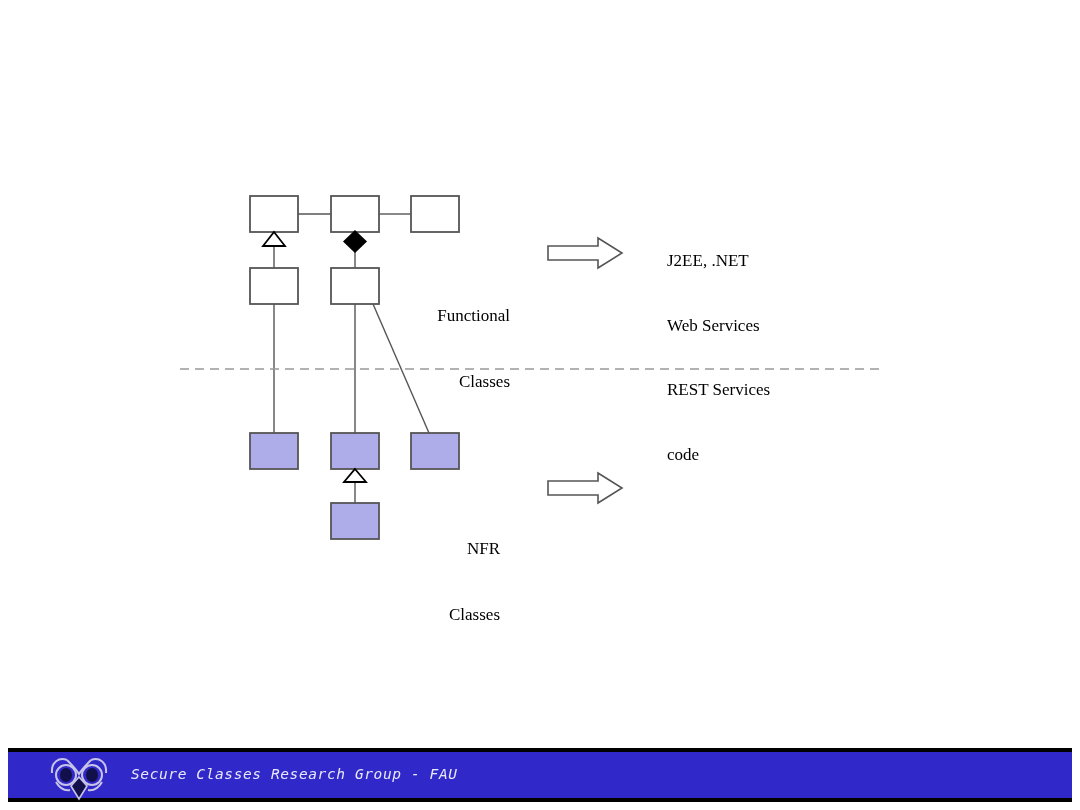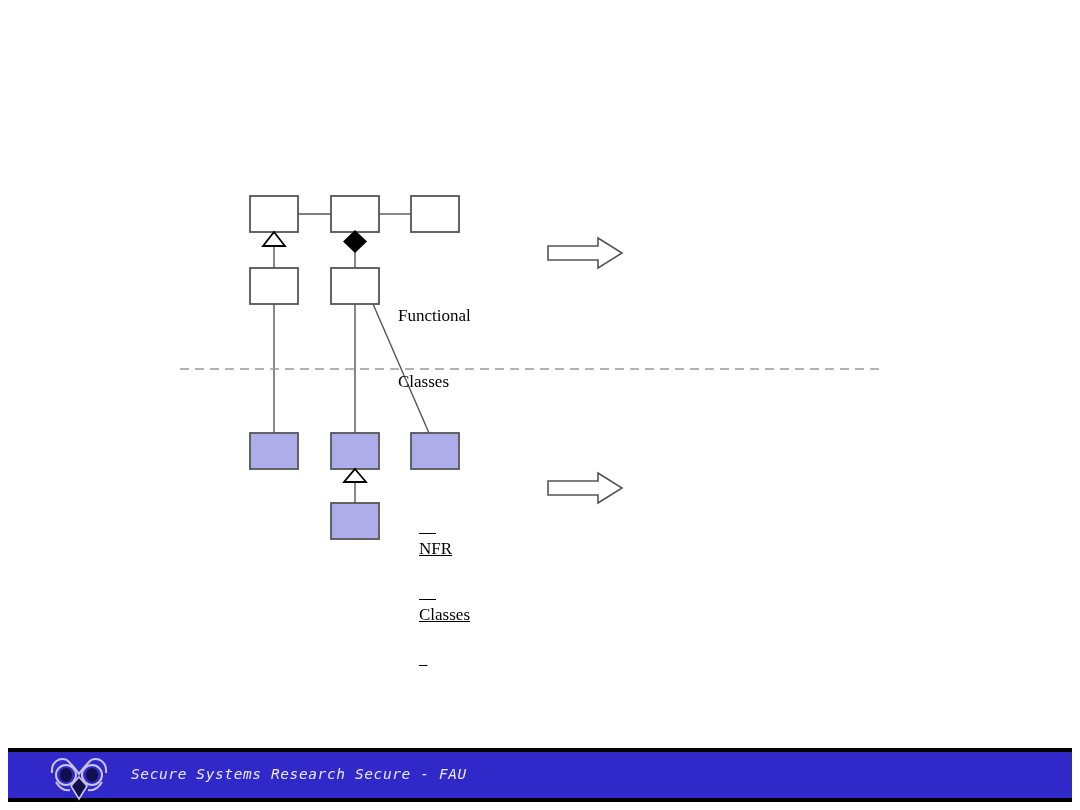--- a/index.html
+++ b/index.html
@@ -35,36 +35,35 @@
   .slide-text {
     position: absolute;
     color: #000000;
     font-family: "Liberation Serif", serif;
     font-size: 17px;
     line-height: 21.5px;
     white-space: pre;
   }
 
   .group-label {
-    text-align: left;
+    text-align: right;
     font-size: 17px;
     line-height: 22px;
   }
 
   #functional-label {
     left: 398px;
     top: 261px;
     width: 112px;
   }
 
   #nfr-label {
-    left: 419px;
+    left: 388px;
     top: 494px;
     width: 112px;
-    text-decoration: underline;
   }
 
   #upper-annotation {
     left: 667px;
     top: 207px;
   }
 
   #lower-annotation {
     left: 667px;
     top: 463px;
@@ -158,20 +157,26 @@
   <div class="slide-text group-label" id="functional-label">
     <div>Functional</div>
     <div>Classes</div>
   </div>
 
   <div class="slide-text group-label" id="nfr-label">
     <div>NFR</div>
     <div>Classes</div>
   </div>
 
+  <div class="slide-text" id="upper-annotation">
+    <div>J2EE, .NET</div>
+    <div>Web Services</div>
+    <div>REST Services</div>
+    <div>code</div>
+  </div>
 
 
   <div id="footer-bar"></div>
 
   <svg id="footer-logo" viewBox="0 0 62 48" xmlns="http://www.w3.org/2000/svg">
     <g fill="none" stroke="#c8c4e8" stroke-width="2">
 
       <circle cx="18" cy="22" r="10"></circle>
 
       <circle cx="44" cy="22" r="10"></circle>
@@ -186,15 +191,15 @@
       <path d="M54 29 C50 36 46 38 40 37"></path>
     </g>
 
     <ellipse cx="18" cy="22" rx="6" ry="7" fill="#12104a"></ellipse>
     <ellipse cx="44" cy="22" rx="6" ry="7" fill="#12104a"></ellipse>
 
     <path d="M31 24 L39 33 L31 46 L23 33 Z" fill="#12104a"></path>
     <path d="M31 24 L39 33 L31 46 L23 33 Z" fill="none" stroke="#c8c4e8" stroke-width="1.6"></path>
   </svg>
 
-  <div id="footer-title">Secure Systems Research Secure - FAU</div>
+  <div id="footer-title">Secure Classes Research Group - FAU</div>
 
 </div>
 
 </body></html>

